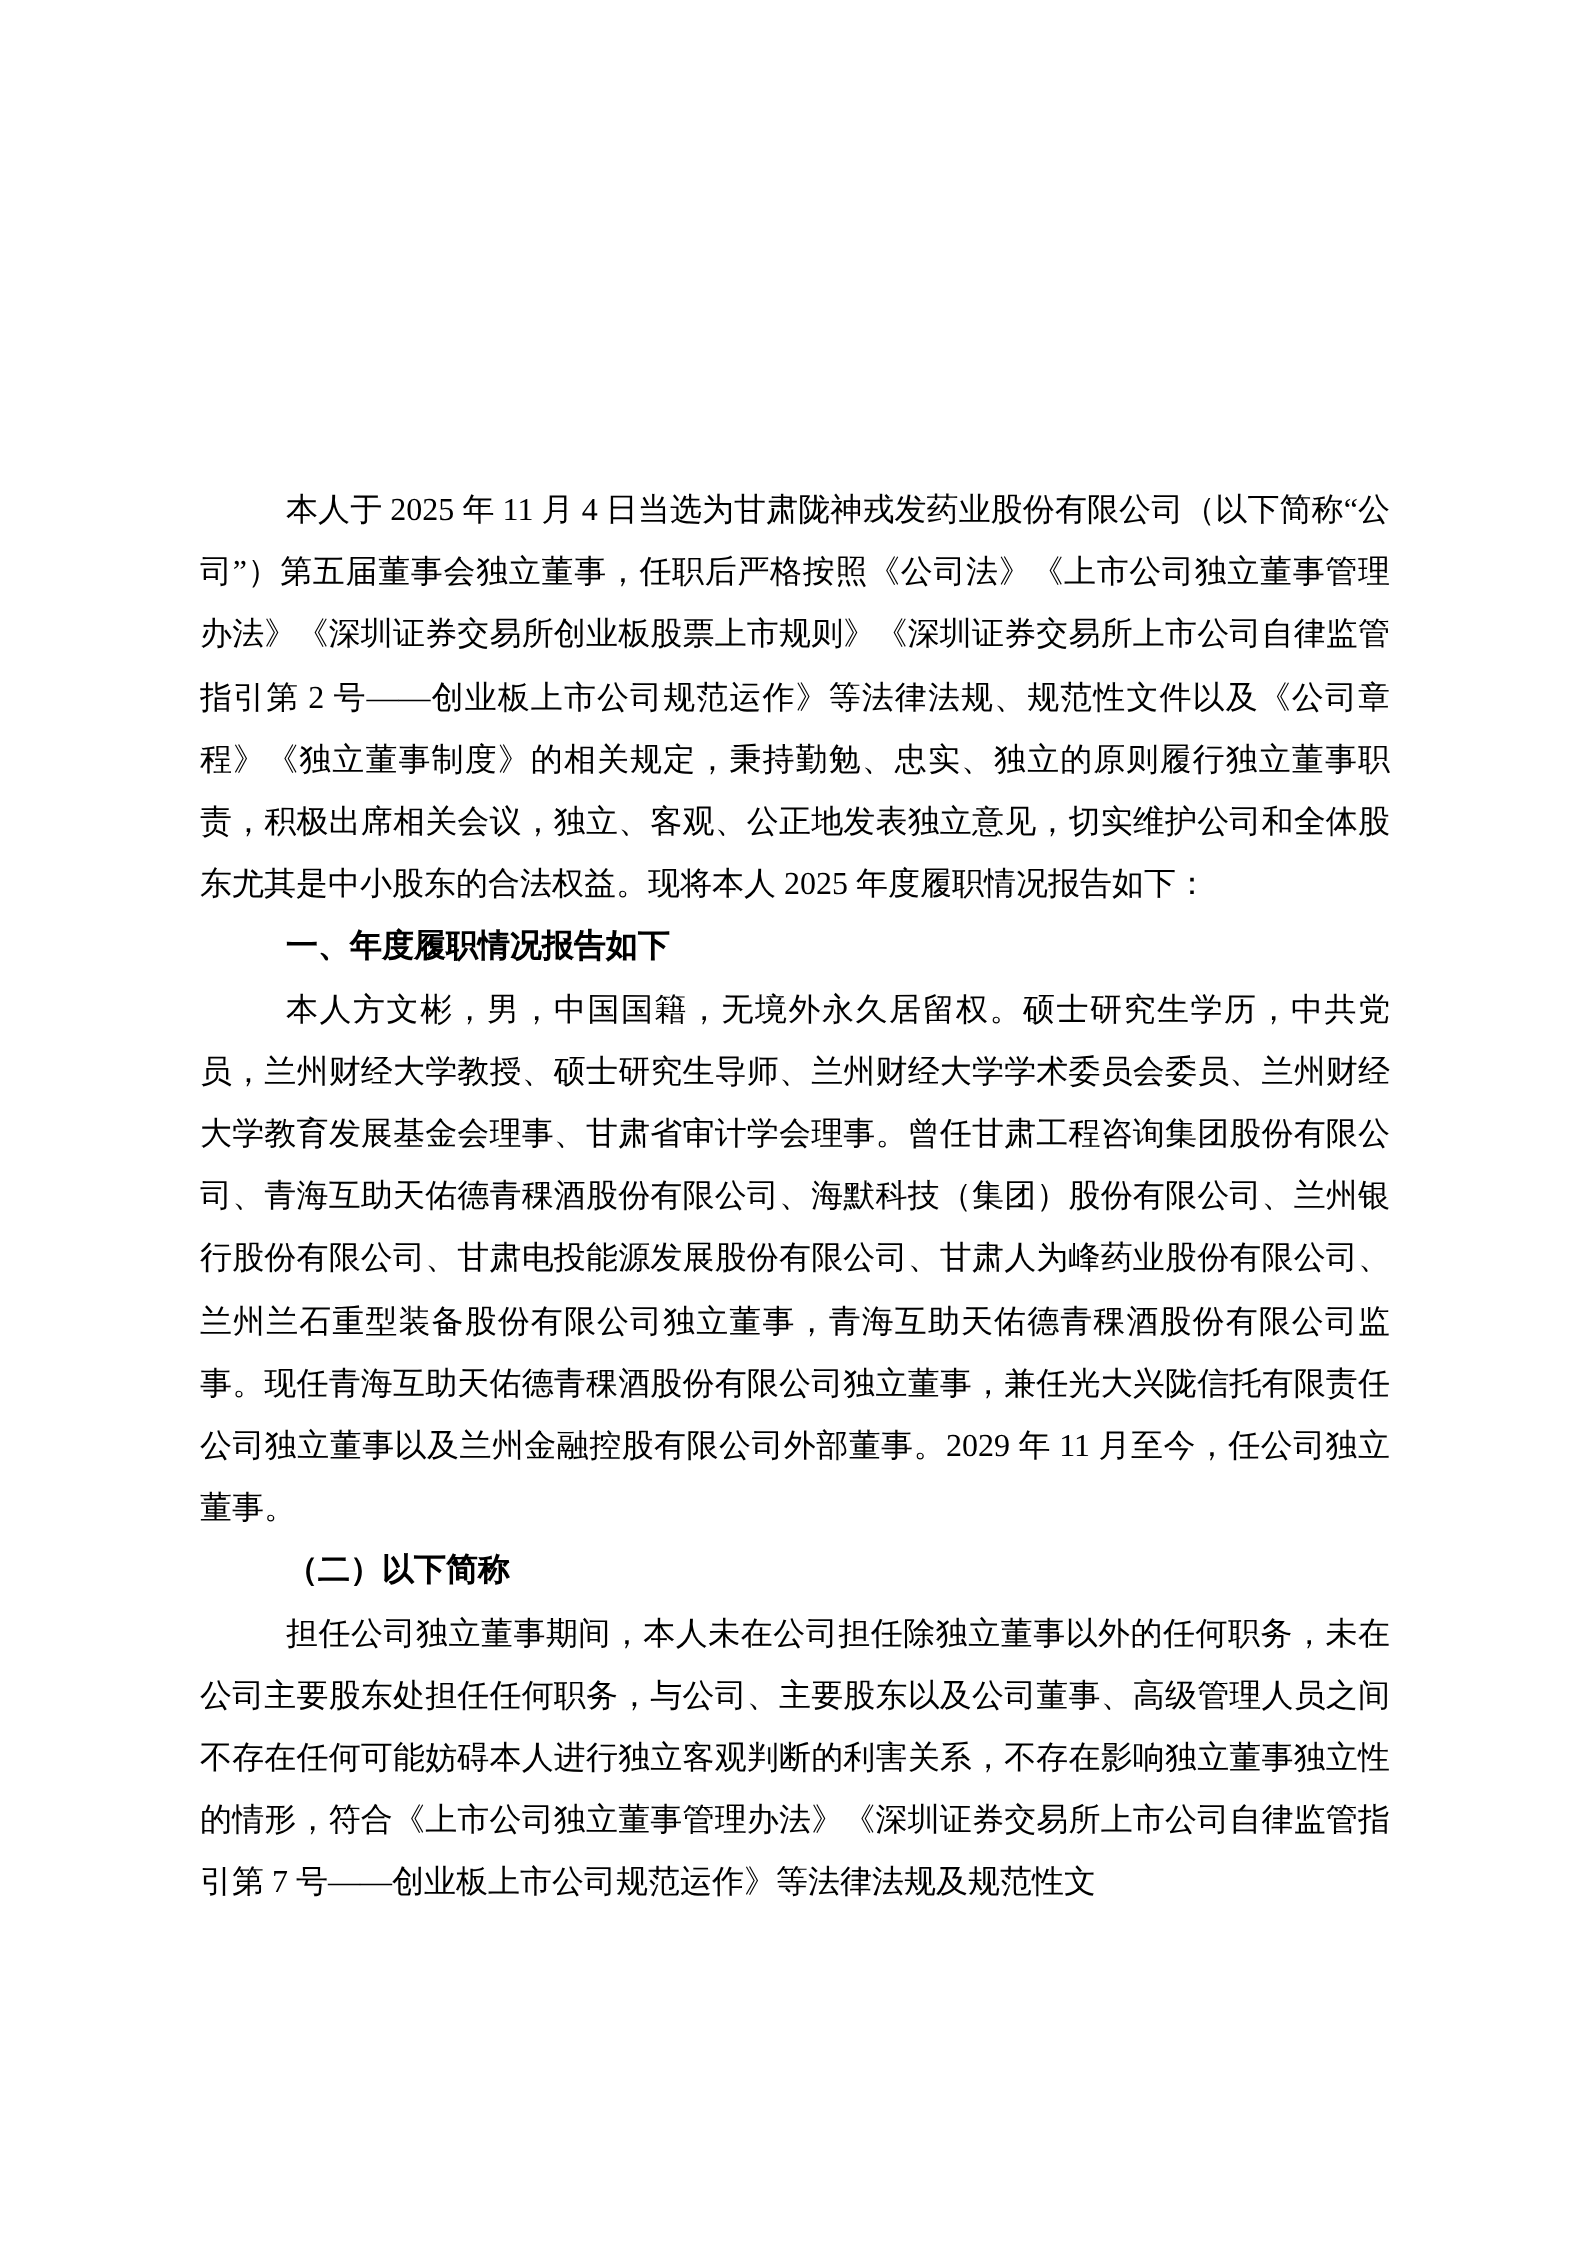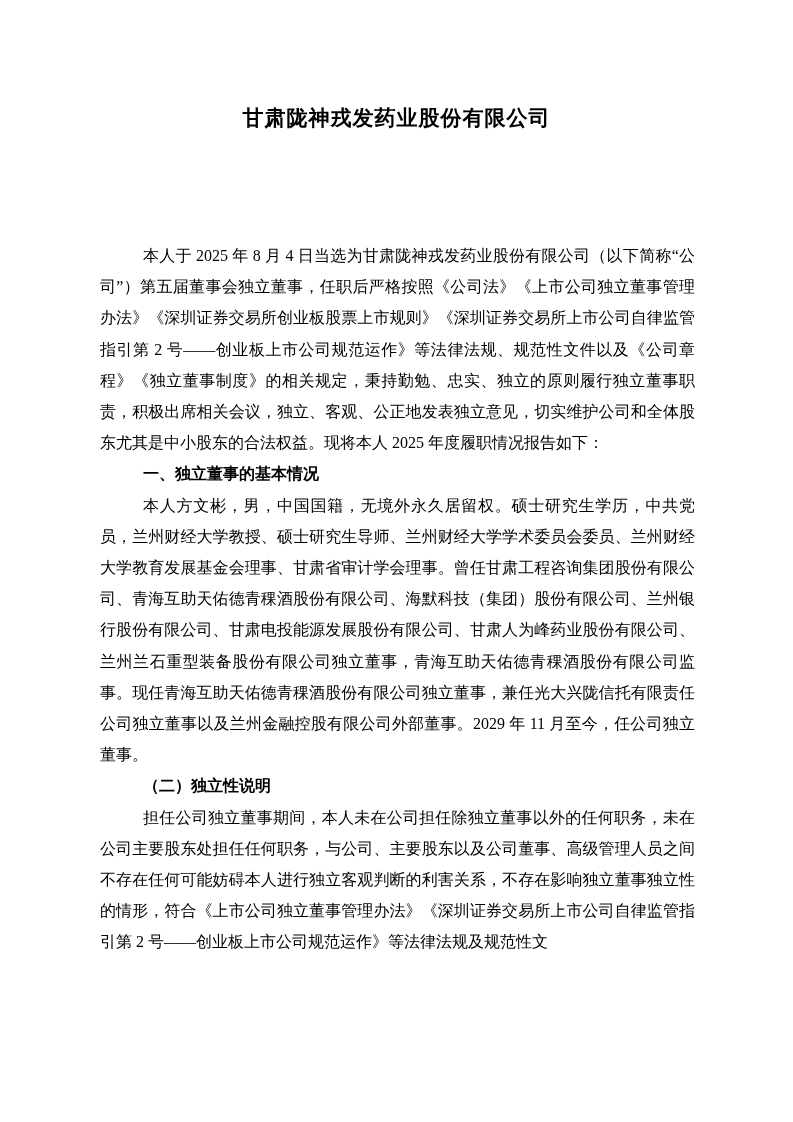--- a/index.html
+++ b/index.html
@@ -65,29 +65,28 @@
     text-indent: 43px;
     text-align: left;
   }
 </style>
 </head>
 <body>
 
 <div class="page">
 
   <div class="title-block">
-    <h1 class="doc-title">甘肃陇神戎发药业股份有限公司</h1>
   </div>
 
   <div class="body-block">
-    <p class="para">本人于 2025 年 8 月 4 日当选为甘肃陇神戎发药业股份有限公司（以下简称“公司”）第五届董事会独立董事，任职后严格按照《公司法》《上市公司独立董事管理办法》《深圳证券交易所创业板股票上市规则》《深圳证券交易所上市公司自律监管指引第 2 号——创业板上市公司规范运作》等法律法规、规范性文件以及《公司章程》《独立董事制度》的相关规定，秉持勤勉、忠实、独立的原则履行独立董事职责，积极出席相关会议，独立、客观、公正地发表独立意见，切实维护公司和全体股东尤其是中小股东的合法权益。现将本人 2025 年度履职情况报告如下：</p>
+    <p class="para">本人于 2025 年 11 月 4 日当选为甘肃陇神戎发药业股份有限公司（以下简称“公司”）第五届董事会独立董事，任职后严格按照《公司法》《上市公司独立董事管理办法》《深圳证券交易所创业板股票上市规则》《深圳证券交易所上市公司自律监管指引第 2 号——创业板上市公司规范运作》等法律法规、规范性文件以及《公司章程》《独立董事制度》的相关规定，秉持勤勉、忠实、独立的原则履行独立董事职责，积极出席相关会议，独立、客观、公正地发表独立意见，切实维护公司和全体股东尤其是中小股东的合法权益。现将本人 2025 年度履职情况报告如下：</p>
 
-    <h2 class="heading">一、独立董事的基本情况</h2>
+    <h2 class="heading">一、年度履职情况报告如下</h2>
 
 
     <p class="para">本人方文彬，男，中国国籍，无境外永久居留权。硕士研究生学历，中共党员，兰州财经大学教授、硕士研究生导师、兰州财经大学学术委员会委员、兰州财经大学教育发展基金会理事、甘肃省审计学会理事。曾任甘肃工程咨询集团股份有限公司、青海互助天佑德青稞酒股份有限公司、海默科技（集团）股份有限公司、兰州银行股份有限公司、甘肃电投能源发展股份有限公司、甘肃人为峰药业股份有限公司、兰州兰石重型装备股份有限公司独立董事，青海互助天佑德青稞酒股份有限公司监事。现任青海互助天佑德青稞酒股份有限公司独立董事，兼任光大兴陇信托有限责任公司独立董事以及兰州金融控股有限公司外部董事。2029 年 11 月至今，任公司独立董事。</p>
 
-    <h3 class="heading">（二）独立性说明</h3>
+    <h3 class="heading">（二）以下简称</h3>
 
-    <p class="para">担任公司独立董事期间，本人未在公司担任除独立董事以外的任何职务，未在公司主要股东处担任任何职务，与公司、主要股东以及公司董事、高级管理人员之间不存在任何可能妨碍本人进行独立客观判断的利害关系，不存在影响独立董事独立性的情形，符合《上市公司独立董事管理办法》《深圳证券交易所上市公司自律监管指引第 2 号——创业板上市公司规范运作》等法律法规及规范性文</p>
+    <p class="para">担任公司独立董事期间，本人未在公司担任除独立董事以外的任何职务，未在公司主要股东处担任任何职务，与公司、主要股东以及公司董事、高级管理人员之间不存在任何可能妨碍本人进行独立客观判断的利害关系，不存在影响独立董事独立性的情形，符合《上市公司独立董事管理办法》《深圳证券交易所上市公司自律监管指引第 7 号——创业板上市公司规范运作》等法律法规及规范性文</p>
   </div>
 
 </div>
 
 </body></html>

